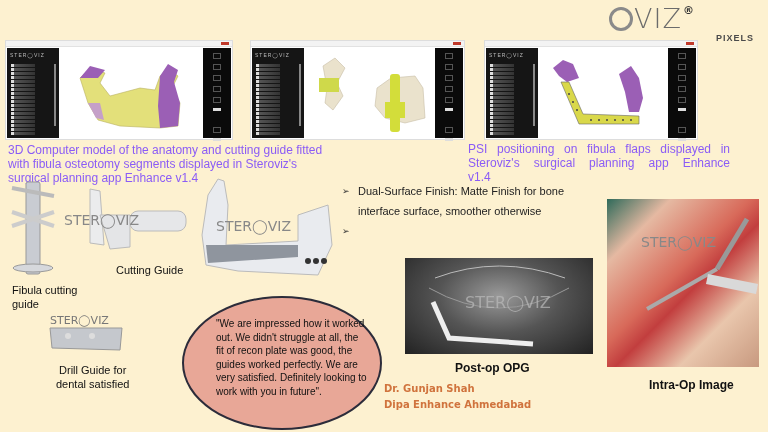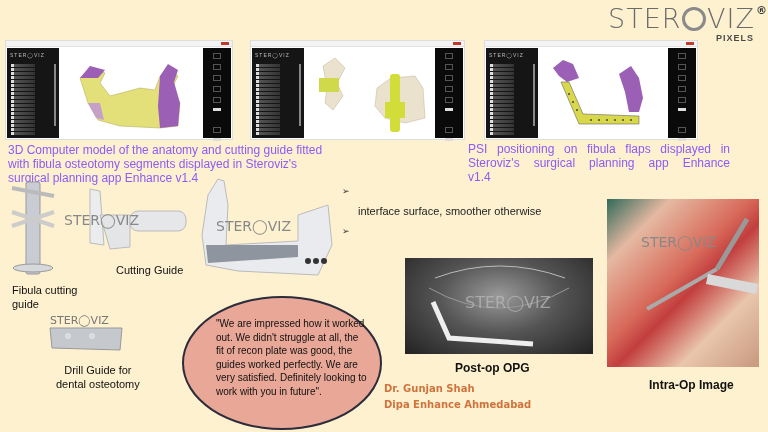--- a/index.html
+++ b/index.html
@@ -50,21 +50,20 @@
   .doctors { left: 384px; top: 381px; font-family: "DejaVu Sans", sans-serif; font-size: 10px; font-weight: bold; color: #d0733d; line-height: 16px; }
 
   .label { font-size: 11px; color:#111; }
   .label-bold { font-weight: bold; font-size: 12px; }
 </style>
 </head>
 <body>
 
 <div class="abs logo">
   <div class="logo-main">
-    <span>STER</span>
     <span class="logo-o"></span>
     <span>VIZ</span>
     <span class="logo-reg">®</span>
   </div>
   <div class="logo-sub">PIXELS</div>
 </div>
 
 <div class="abs app" style="left:5px; top:40px; width:228px; height:100px;">
   <div class="app-titlebar">
       <span class="rb"></span>
@@ -252,26 +251,27 @@
     <circle cx="44" cy="24" r="3" fill="#ddd"></circle>
 </svg>
 
 <div class="abs label" style="left:12px; top:283px; line-height:14px;">
   <div>Fibula cutting</div>
   <div>guide</div>
 </div>
 <div class="abs label" style="left:96px; top:264px;margin-left:20px;">Cutting Guide</div>
 <div class="abs label" style="left:56px; top:363px; line-height:14px; text-align:center;">
   <div>Drill Guide for</div>
-  <div>dental osteotomy</div>
+  <div>dental satisfied</div>
 </div>
 
 <div class="abs bullets">
   <div class="b">
       <span class="arrow">➢</span>
+      <span>Dual-Surface Finish: Matte Finish for bone</span>
     </div>
   <div class="cont">interface surface, smoother otherwise</div>
   <div class="b">
       <span class="arrow">➢</span>
     </div>
 </div>
 
 <div class="abs" style="left:405px; top:258px; width:188px; height:96px; background: radial-gradient(ellipse at 50% 40%, #9a9a9a 0%, #555 45%, #222 100%);">
   <svg width="188" height="96" viewBox="0 0 188 96">
     <path d="M30 20 Q94 -4 160 20" stroke="#bbb" fill="none" stroke-width="1"></path>

